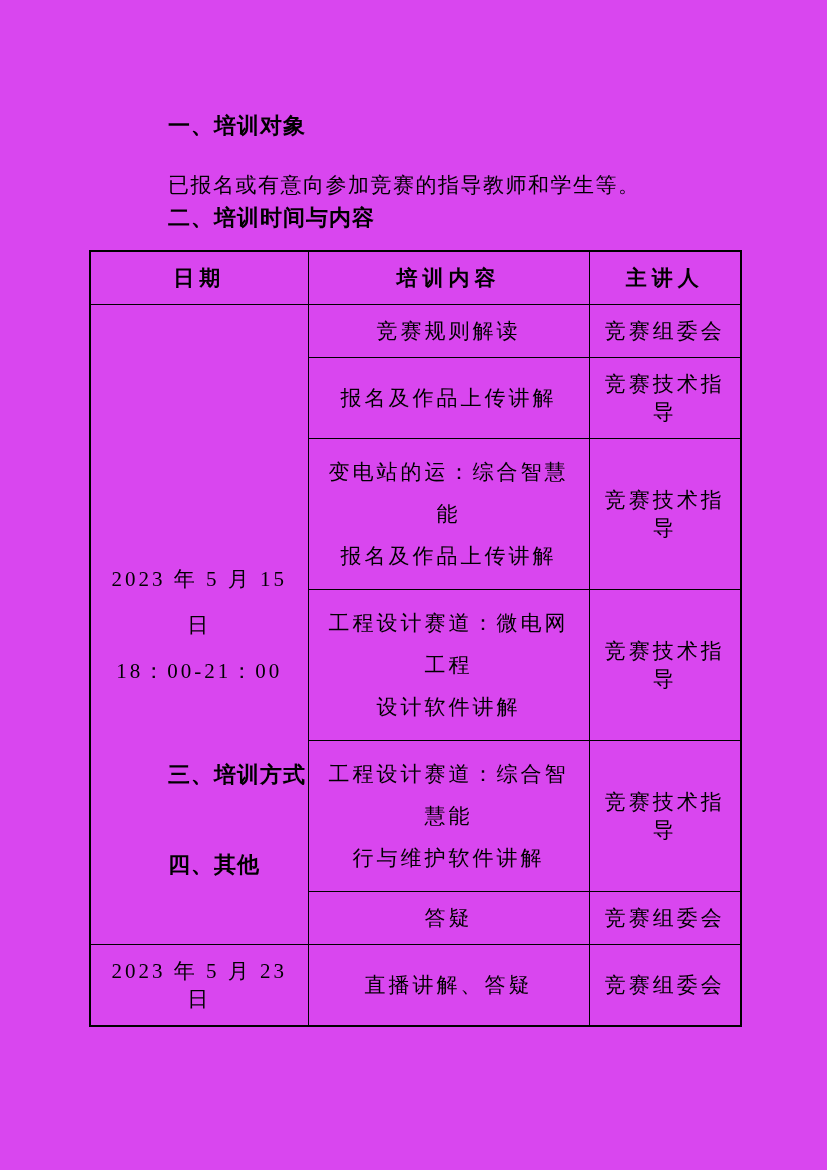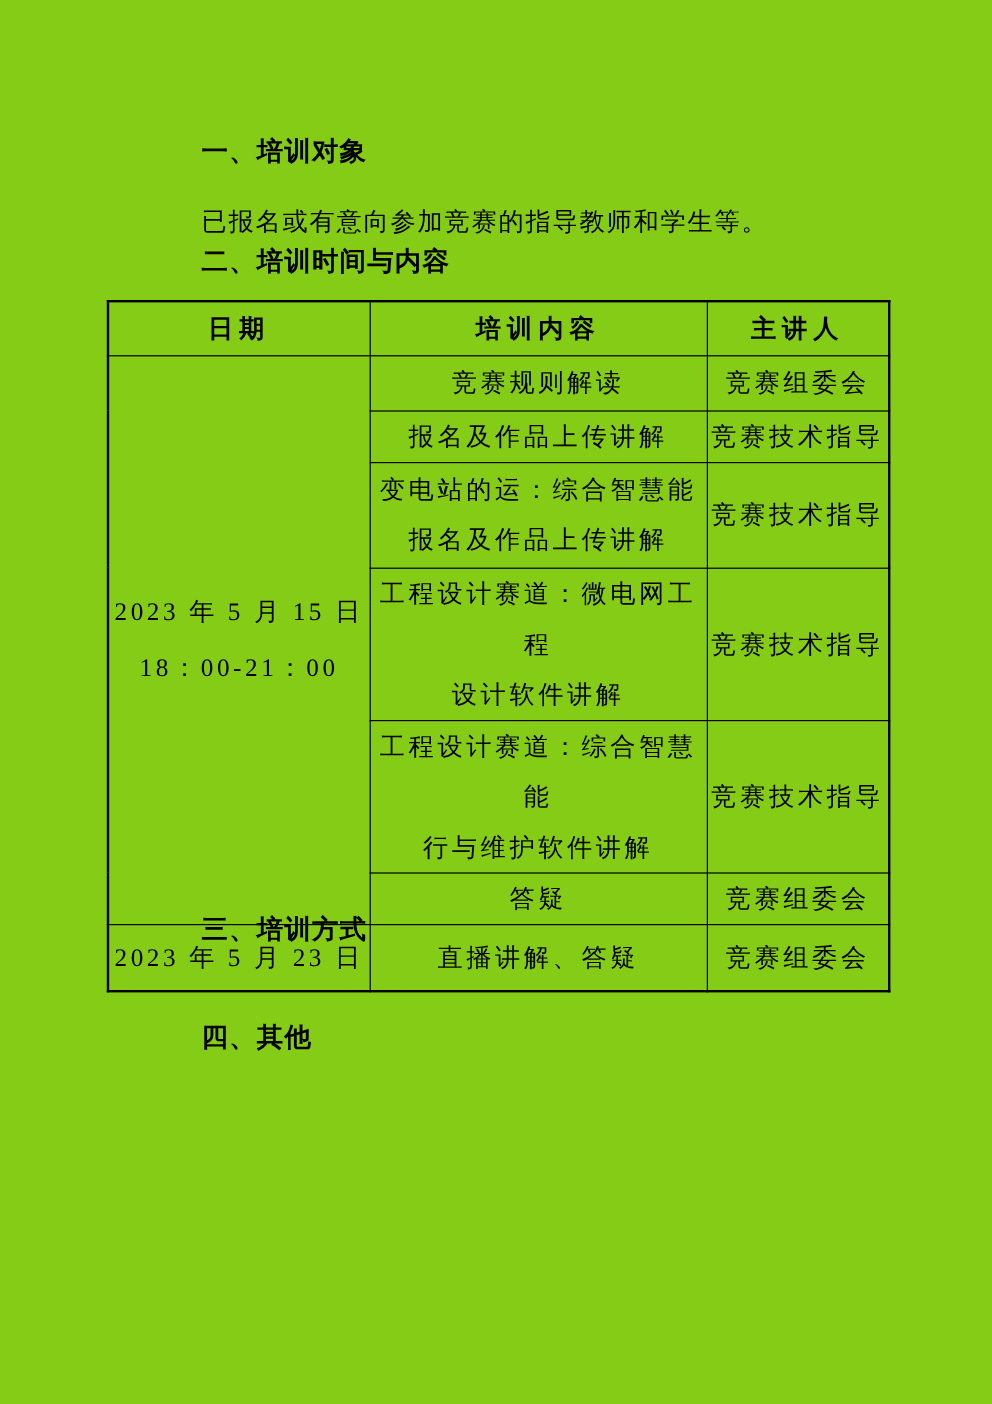--- a/index.html
+++ b/index.html
@@ -1,20 +1,20 @@
 <!DOCTYPE html>
 <html><head>
 <meta charset="utf-8">
 <style>
   html, body { margin: 0; padding: 0; background: #ffffff; }
   .page {
     position: relative;
     width: 827px;
     height: 1170px;
-    background: #84cc16;
+    background: #d946ef;
     color: #000000;
     font-family: "Liberation Serif", serif;
     overflow: hidden;
   }
   .heading {
     position: absolute;
     left: 168px;
     margin: 0;
     font-family: "Liberation Sans", sans-serif;
     font-weight: 700;
@@ -42,21 +42,21 @@
     border-collapse: collapse;
     table-layout: fixed;
     border: 2px solid #000000;
     font-size: 21px;
     color: #000000;
   }
   table.schedule td {
     border: 1px solid #000000;
     text-align: center;
     vertical-align: middle;
-    padding: 0;
+    padding: 12px;
     letter-spacing: 3px;
     overflow: hidden;
   }
   table.schedule tr.hdr td {
     font-weight: 700;
     letter-spacing: 5px;
   }
   td.col-date { letter-spacing: 1px; }
   td.twoline  { letter-spacing: 1px; }
   td.twoline .ln { line-height: 42px; }

